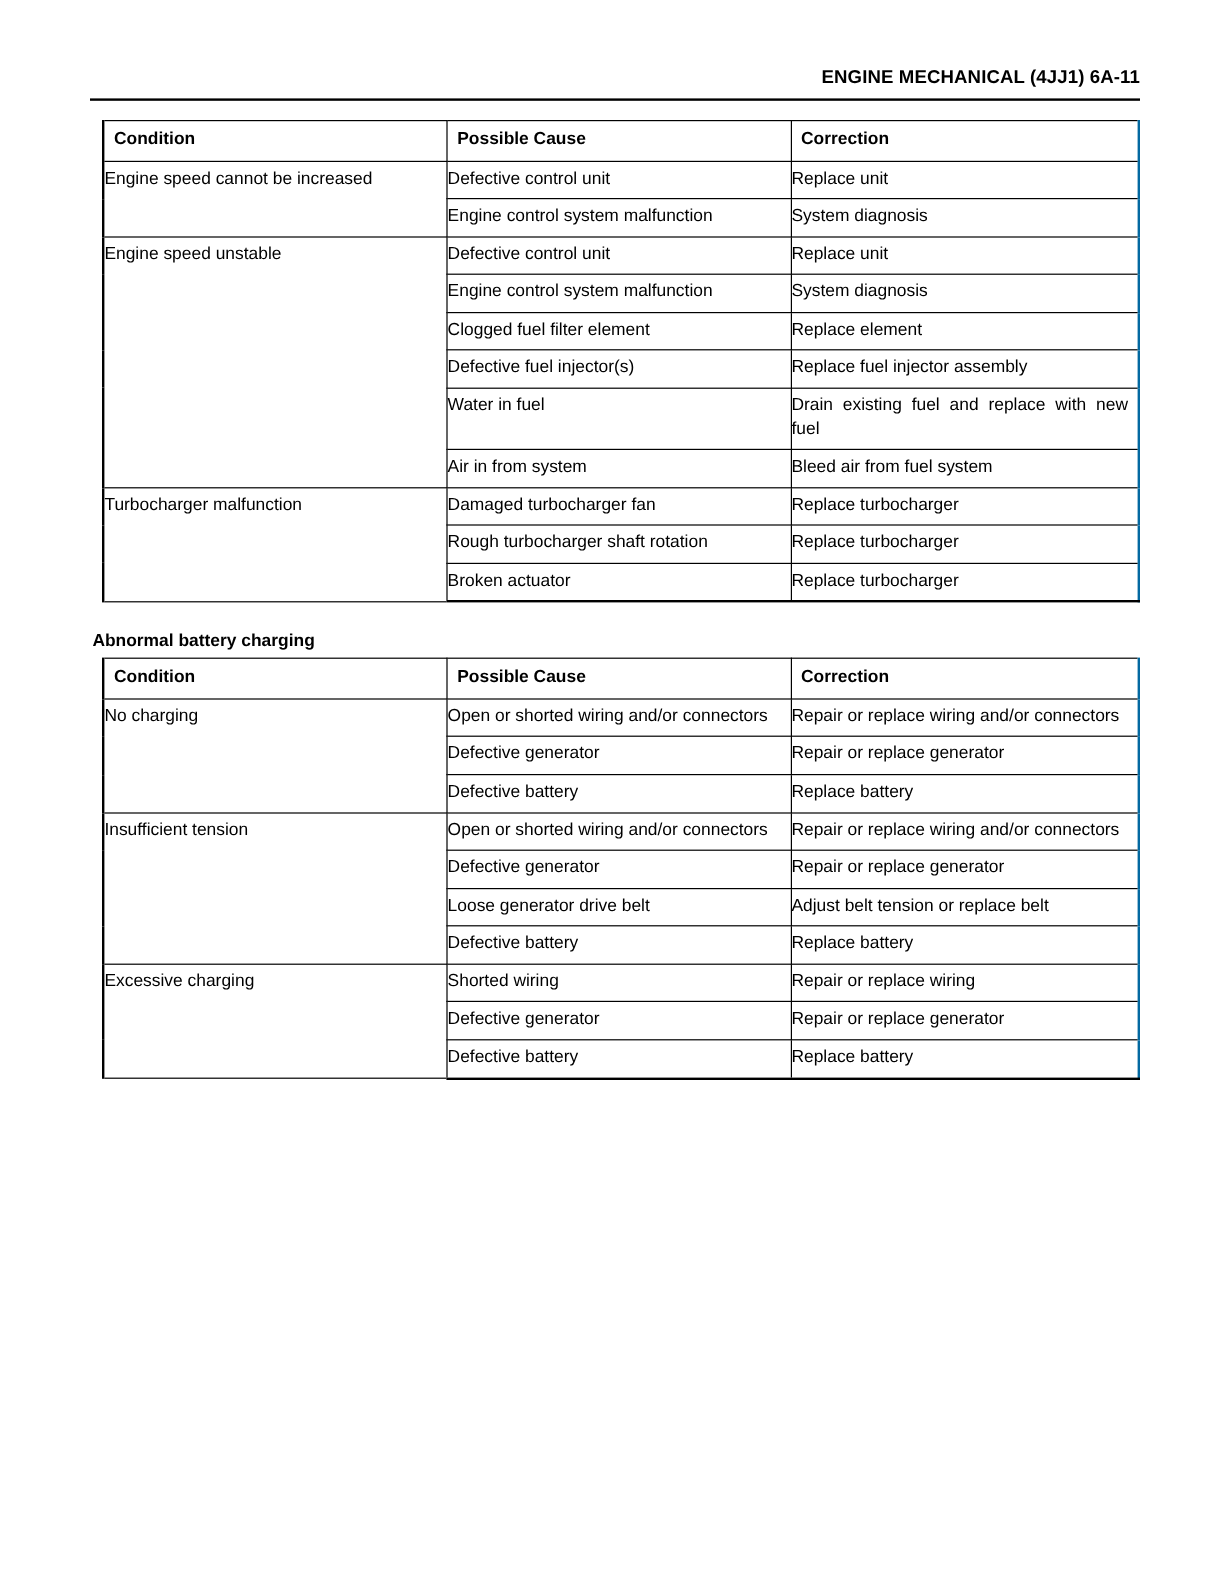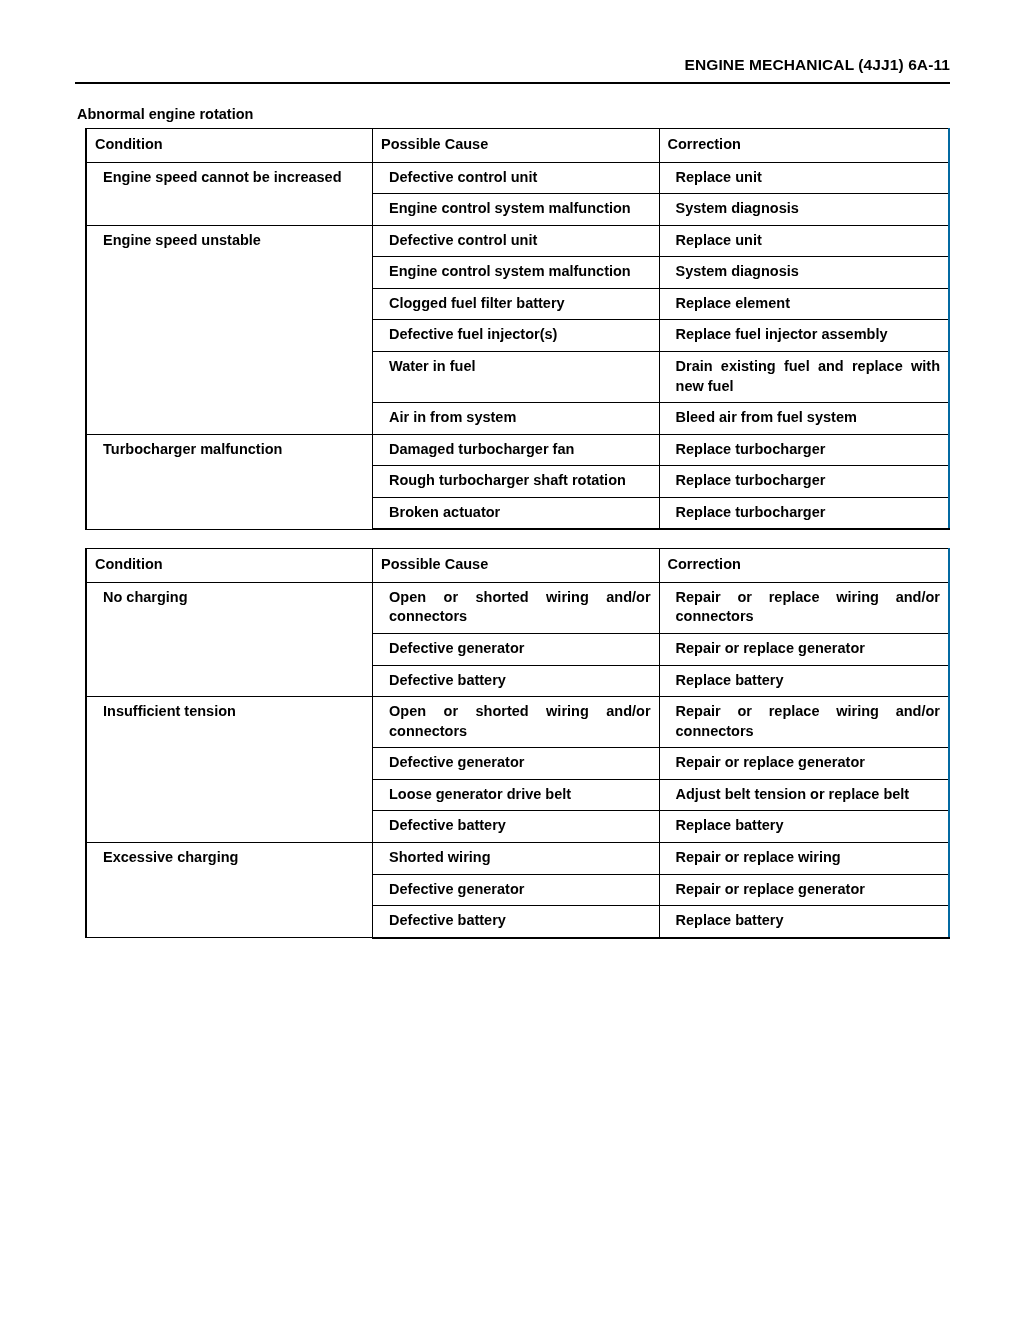--- a/index.html
+++ b/index.html
@@ -53,23 +53,23 @@
   }
   table.tbl {
     border-collapse: collapse;
     width: 865px;
     margin-left: 10px;
     table-layout: fixed;
   }
   table.tbl td, table.tbl th {
     border: 1px solid #000000;
     font-size: 14.5px;
-    font-weight: bold;
+    font-weight: normal;
     vertical-align: top;
-    padding: 5px 8px 6px 16px;
+    padding: 5px 8px 6px 0;
     line-height: 1.35;
   }
   table.tbl thead th {
     text-align: left;
     font-weight: bold;
     padding: 6px 8px 7px 8px;
   }
   table.tbl .outer-l { border-left: 2px solid #000; }
   table.tbl .outer-r { border-right: 2px solid #0369a1; }
   thead tr th { border-top: 2px solid #000; border-bottom: 1px solid #000; }
@@ -84,21 +84,20 @@
 <body>
 
 <div class="page">
 
   <div class="header">ENGINE MECHANICAL (4JJ1)  6A-11</div>
   <div class="header-rule"></div>
 
   <div class="content">
 
     <div>
-      <div class="section-title">Abnormal engine rotation</div>
       <table class="tbl">
         <colgroup>
           <col class="col-cond">
             <col class="col-cause">
             <col class="col-corr">
         </colgroup>
         <thead>
           <tr>
             <th class="outer-l">Condition</th>
             <th>Possible Cause</th>
@@ -118,21 +117,21 @@
           <tr>
             <td class="outer-l" rowspan="6">Engine speed unstable</td>
             <td>Defective control unit</td>
             <td class="outer-r">Replace unit</td>
           </tr>
           <tr>
             <td>Engine control system malfunction</td>
             <td class="outer-r">System diagnosis</td>
           </tr>
           <tr>
-            <td>Clogged fuel filter battery</td>
+            <td>Clogged fuel filter element</td>
             <td class="outer-r">Replace element</td>
           </tr>
           <tr>
             <td>Defective fuel injector(s)</td>
             <td class="outer-r">Replace fuel injector assembly</td>
           </tr>
           <tr>
             <td>Water in fuel</td>
             <td class="outer-r just-last-left">Drain existing fuel and replace with new fuel</td>
           </tr>
@@ -153,20 +152,21 @@
             <td>Broken actuator</td>
             <td class="outer-r">Replace turbocharger</td>
           </tr>
         </tbody>
       </table>
     </div>
 
     <div class="spacer"></div>
 
     <div>
+      <div class="section-title">Abnormal battery charging</div>
       <table class="tbl">
         <colgroup>
           <col class="col-cond">
             <col class="col-cause">
             <col class="col-corr">
         </colgroup>
         <thead>
           <tr>
             <th class="outer-l">Condition</th>
             <th>Possible Cause</th>

